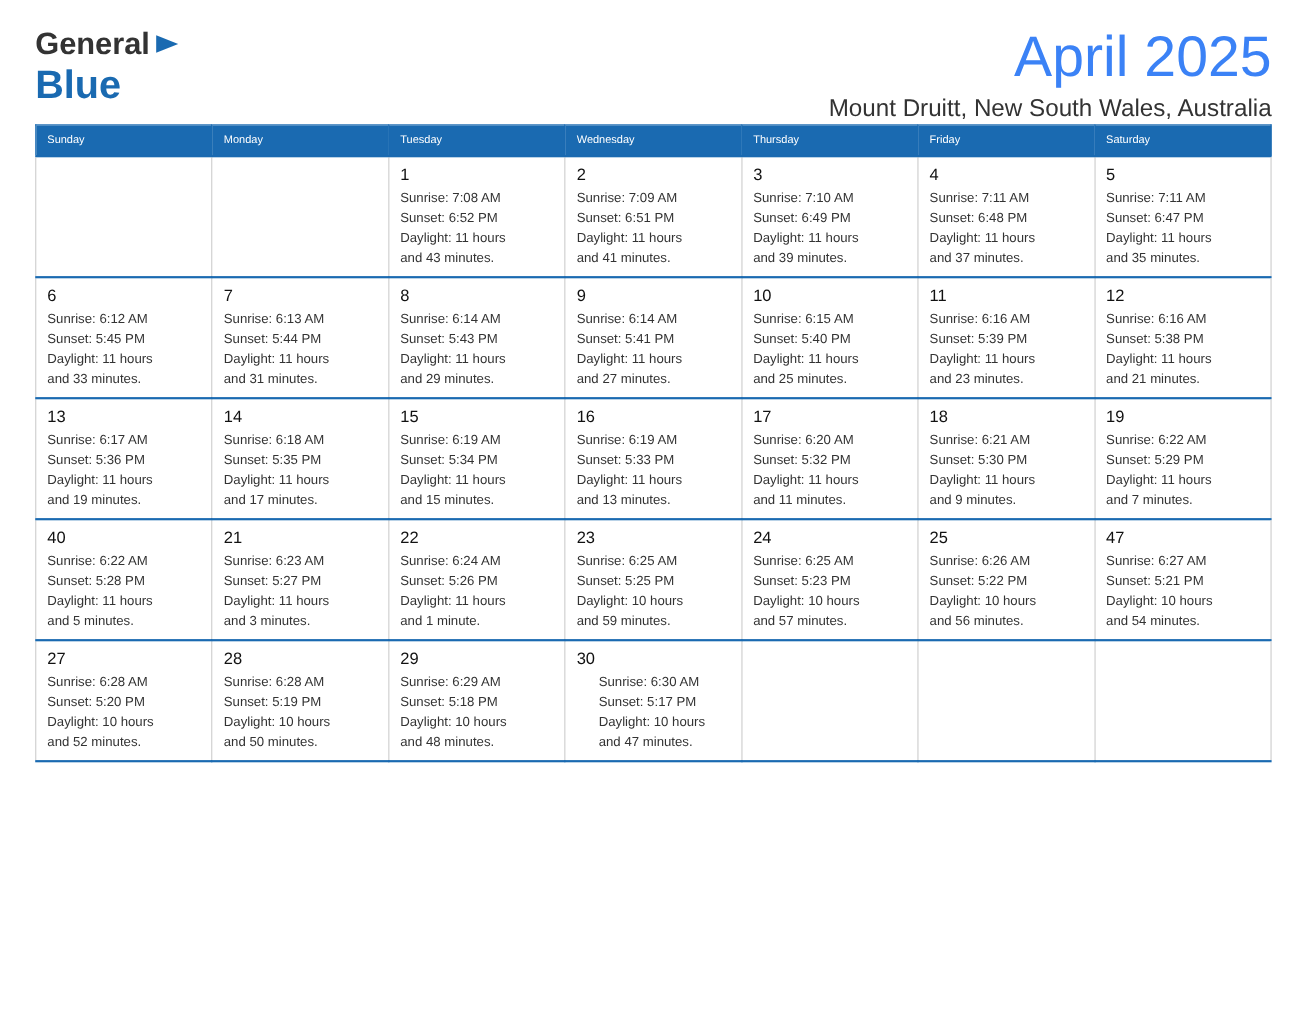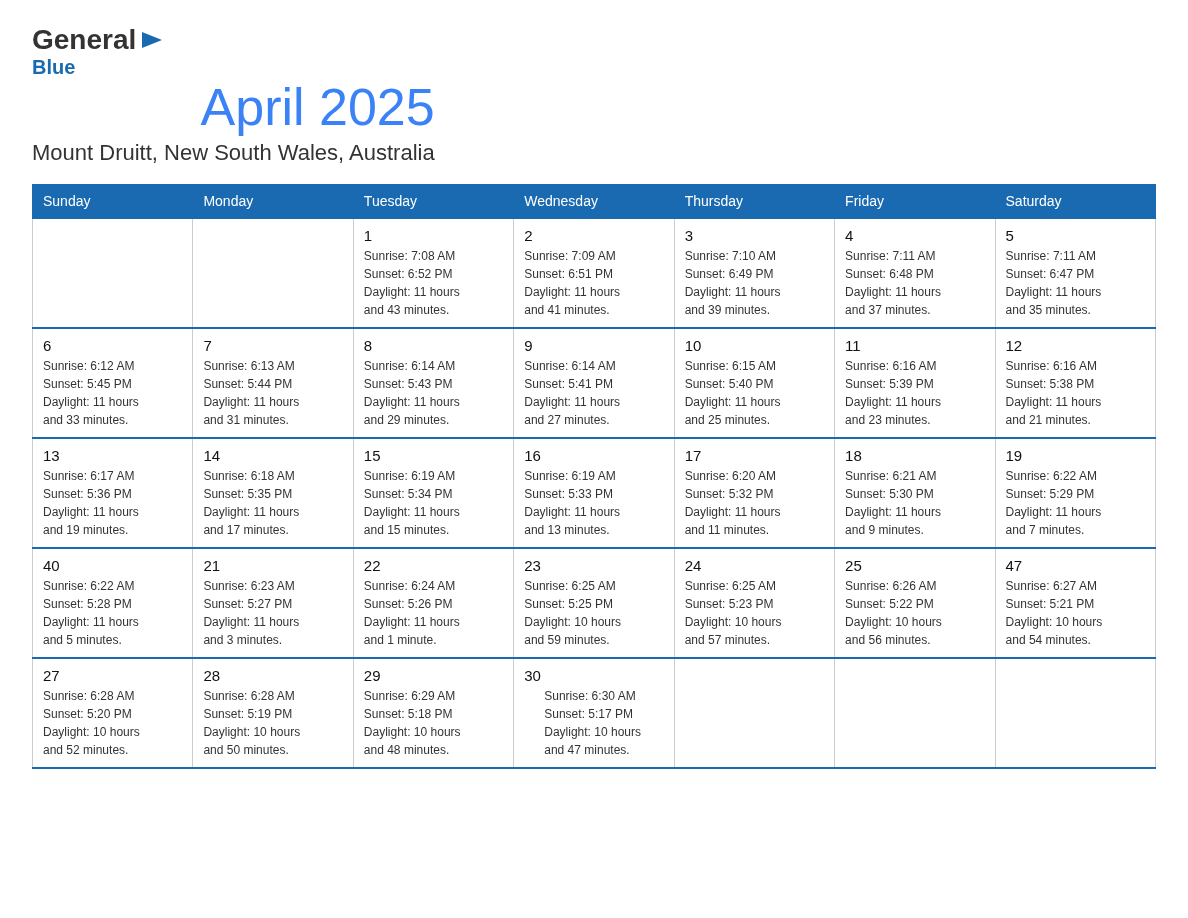--- a/index.html
+++ b/index.html
@@ -7,30 +7,29 @@
       font-family: Arial, sans-serif;
       background: #fff;
       padding: 24px 32px;
       width: 1188px;
       min-height: 918px;
     }
     .header {
       display: flex;
       justify-content: space-between;
       align-items: flex-start;
-      margin-bottom: 18px;
-      flex-direction: column;
+      margin-bottom: 2px;
     }
     .logo-text-general {
       font-size: 28px;
       font-weight: bold;
       color: #333;
     }
     .logo-text-blue {
-      font-size: 20px;
+      font-size: 36px;
       font-weight: bold;
       color: #1a6ab1;
     }
     .logo-wrapper {
       display: flex;
       flex-direction: column;
     }
     .logo-row {
       display: flex;
       align-items: center;
@@ -51,21 +50,21 @@
       margin-top: 4px;
     }
     .calendar {
       width: 100%;
       border-collapse: collapse;
       border: 1px solid #aaa;
     }
     .calendar th {
       background-color: #1a6ab1;
       color: #fff;
-      font-size: 14px;
+      font-size: 10px;
       font-weight: normal;
       padding: 8px 10px;
       text-align: left;
       border: 1px solid #1a6ab1;
     }
     .calendar td {
       vertical-align: top;
       padding: 8px 10px;
       border: 1px solid #ccc;
       font-size: 12.5px;

